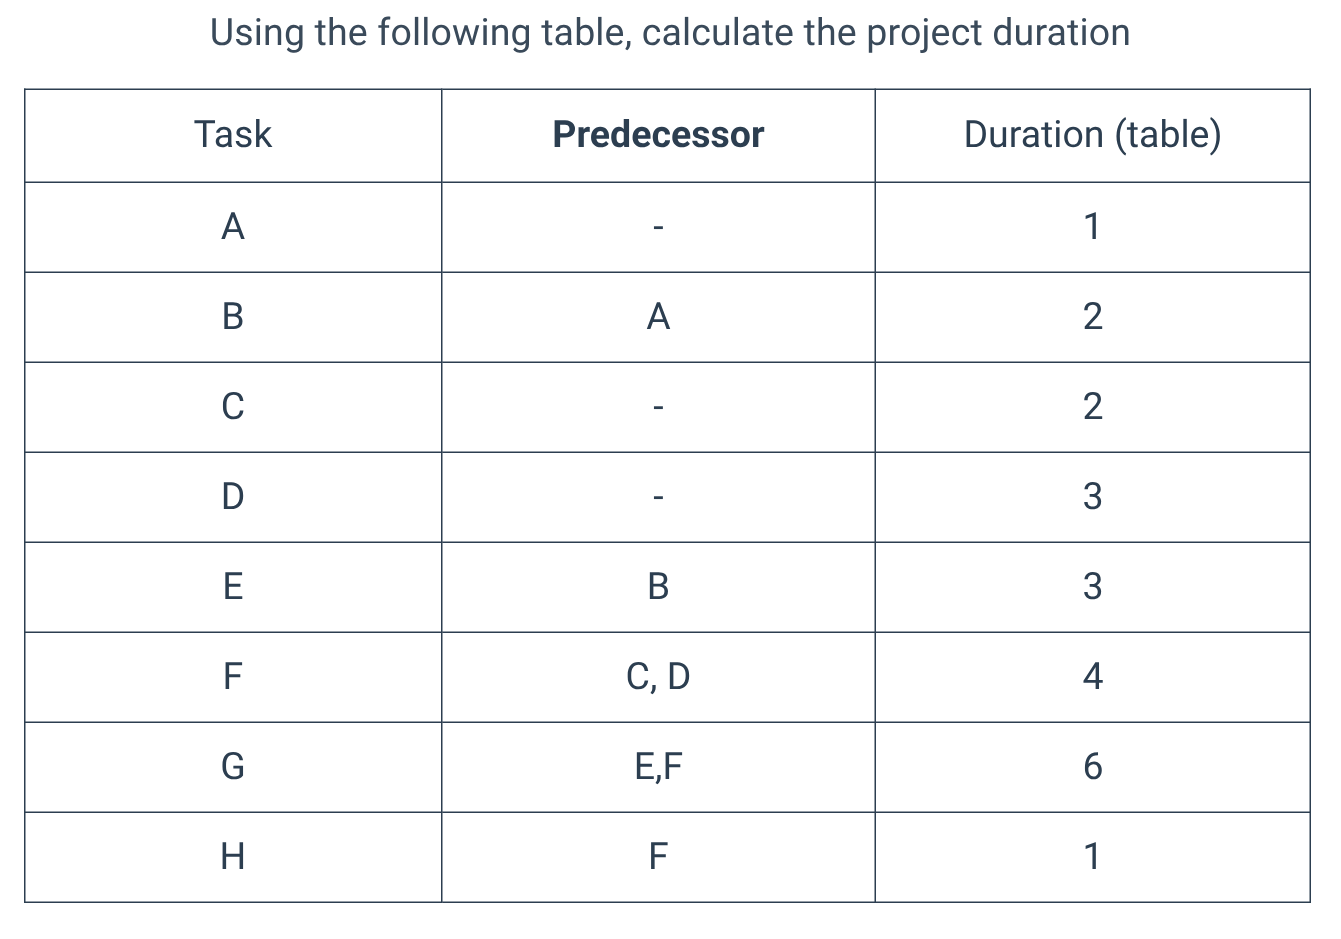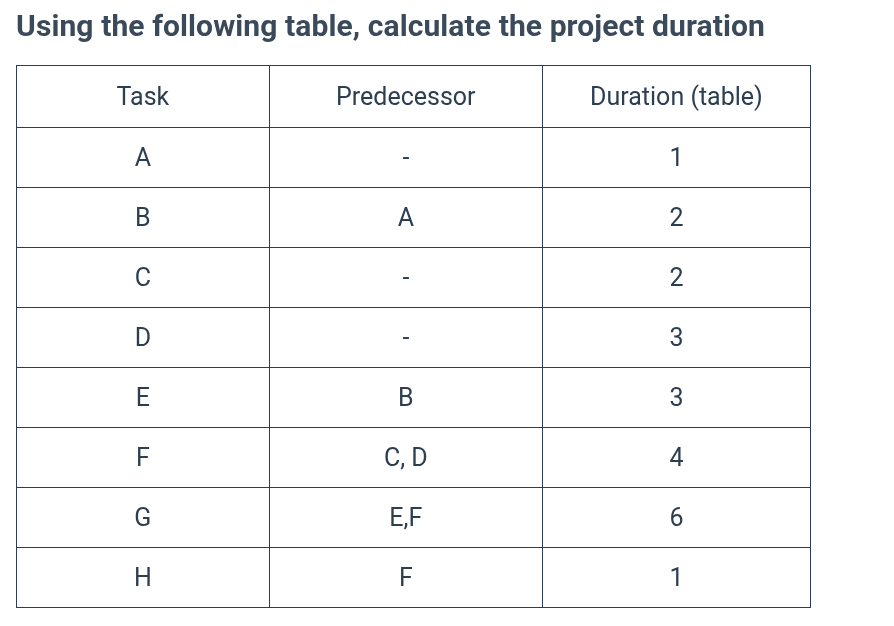--- a/index.html
+++ b/index.html
@@ -8,29 +8,30 @@
       box-sizing: border-box;
     }
     body {
       font-family: -apple-system, BlinkMacSystemFont, 'Segoe UI', Roboto, Helvetica, Arial, sans-serif;
       background: #ffffff;
       padding: 8px 16px;
       color: #3a4a5a;
       width: 894px;
     }
     .question-text {
-      font-size: 30px;
-      font-weight: 700;
+      font-size: 25px;
+      font-weight: 400;
       color: #3a4a5a;
       margin-bottom: 22px;
       letter-spacing: 0.1px;
+      text-align: center;
     }
     .data-table {
       border-collapse: collapse;
-      width: 795px;
+      width: 858px;
       margin-top: 14px;
     }
     .data-table th,
     .data-table td {
       border: 1.5px solid #2c3e50;
       text-align: center;
       vertical-align: middle;
       font-size: 25px;
       font-weight: 400;
       color: #2c3e50;
@@ -41,20 +42,21 @@
       font-weight: 400;
     }
     .data-table td {
       height: 60px;
     }
     .data-table .col-task {
       width: 278px;
     }
     .data-table .col-pred {
       width: 290px;
+      font-weight: bold;
     }
     .data-table .col-dur {
       width: 290px;
     }
   </style>
 </head>
 <body>
 
 <div class="question-text">Using the following table, calculate the project duration</div>
 

